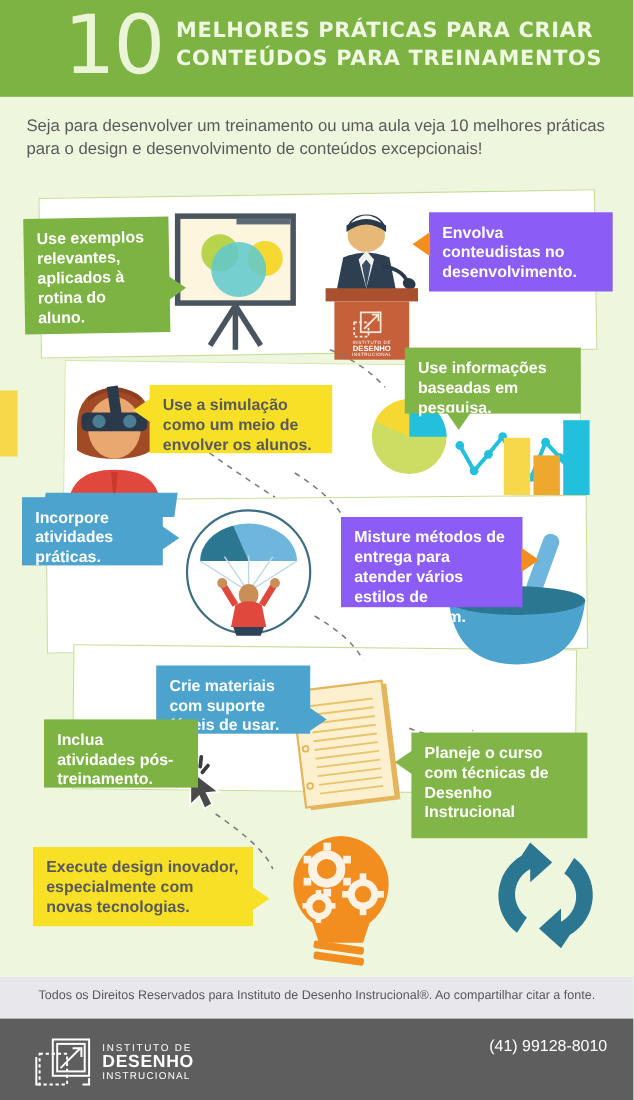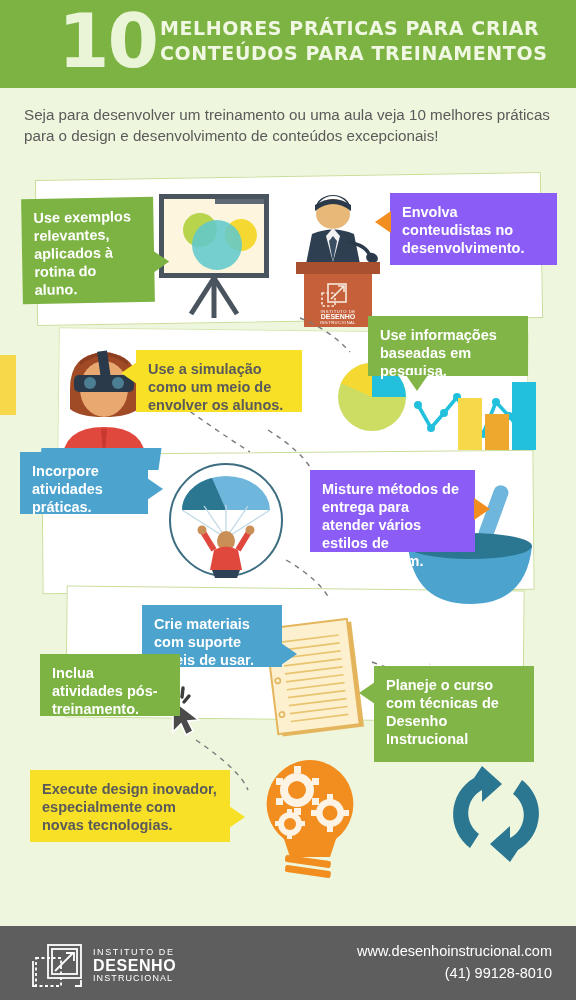--- a/index.html
+++ b/index.html
@@ -11,21 +11,21 @@
   }
   .stage{position:relative;width:576px;height:1000px;overflow:hidden;background:#eef7dd;}
 
   
   .header{
     position:absolute;left:0;top:0;width:576px;height:88px;
     background:#7db343;
   }
   .header .big-num{
     position:absolute;left:58px;top:4px;
-    font-size:74px;line-height:74px;font-weight:bold;
+    font-size:74px;line-height:74px;font-weight:normal;
     color:#eaf4d6;letter-spacing:-2px;
     font-family:"DejaVu Sans", sans-serif;
   }
   .header .htxt{
     position:absolute;left:160px;top:16px;width:400px;
     color:#f0f7e2;font-weight:bold;font-size:19px;line-height:25px;
     letter-spacing:0.6px;
     font-family:"DejaVu Sans", sans-serif;
   }
   .header .htxt div{white-space:nowrap;}
@@ -345,20 +345,23 @@
   <div class="bubble midgreen" id="b-planeje">
     <span>Planeje o curso com técnicas de Desenho Instrucional</span>
     <span class="tail tail-left" style="left:-15px;top:16px;border-right:16px solid #82b548;"></span>
   </div>
 
   <div class="bubble yellow" id="b-execute">
     <span>Execute design inovador, especialmente com novas tecnologias.</span>
     <span class="tail tail-right" style="right:-15px;top:36px;border-left:16px solid #f7e026;"></span>
   </div>
 
+  <div class="footline">
+    <span>Todos os Direitos Reservados para Instituto de Desenho Instrucional®. Ao compartilhar citar a fonte.</span>
+  </div>
 
   <div class="footbar">
     <div class="logo-wrap">
       <svg width="58" height="48" viewBox="0 0 58 48">
         <g stroke="#ffffff" stroke-width="1.8" fill="none">
           <rect x="20" y="3" width="33" height="33"></rect>
           <rect x="24" y="7" width="25" height="25"></rect>
           <path d="M27 29 L45 11"></path>
           <path d="M38 11 L46 11 L46 19"></path>
           <rect x="8" y="16" width="25" height="28" stroke-dasharray="3 2.5"></rect>
@@ -366,18 +369,17 @@
           <path d="M53 38 L53 44 L47 44"></path>
         </g>
       </svg>
       <div class="logo-txt">
         <div class="l1">INSTITUTO  DE</div>
         <div class="l2">DESENHO</div>
         <div class="l3">INSTRUCIONAL</div>
       </div>
     </div>
     <div class="foot-contact">
-      <div>www.desenhoinstrucional.com</div>
       <div>(41) 99128-8010</div>
     </div>
   </div>
 
 </div>
 
 </body></html>

